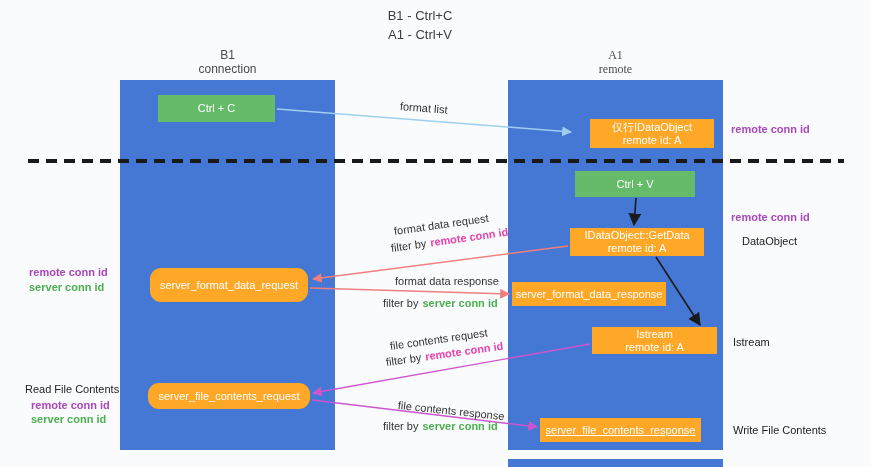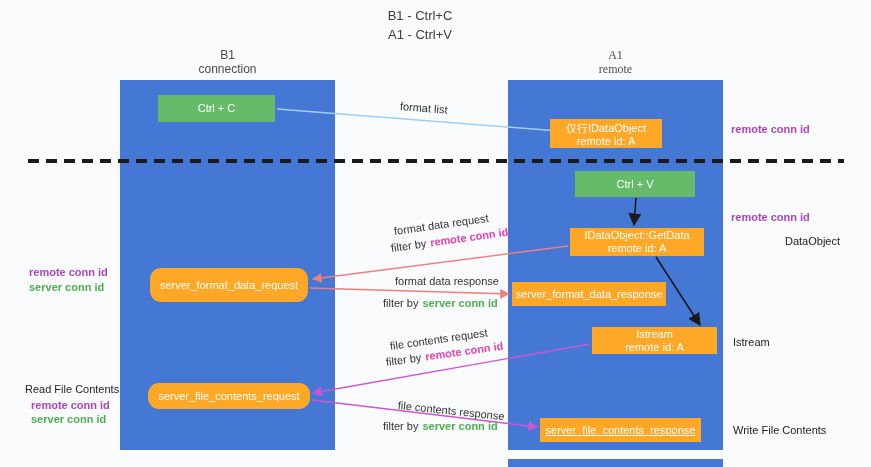--- a/index.html
+++ b/index.html
@@ -74,21 +74,21 @@
 
     <line x1="590" y1="344" x2="313" y2="393" stroke="#cd56d0" stroke-width="1.4" marker-end="url(#m-mag)"></line>
 
     <line x1="312" y1="400" x2="537" y2="427" stroke="#cd56d0" stroke-width="1.4" marker-end="url(#m-mag)"></line>
   </svg>
 
   <div class="box green" style="left:158px;top:95px;width:117px;height:27px;">
     <span>Ctrl + C</span>
   </div>
 
-  <div class="box orange" style="left:550px;top:119px;width:112px;height:29px;justify-content:flex-end;">
+  <div class="box orange" style="left:590px;top:119px;width:124px;height:29px;">
     <span>仅行IDataObject</span>
     <span>remote id: A</span>
   </div>
 
   <div class="box green" style="left:575px;top:171px;width:120px;height:26px;">
     <span>Ctrl + V</span>
   </div>
 
   <div class="box orange" style="left:570px;top:228px;width:134px;height:28px;">
     <span>IDataObject::GetData</span>
@@ -133,21 +133,21 @@
     <span class="filter-pre">filter by</span><span class="pink">remote conn id</span>
   </div>
 
   <div class="lbl" style="left:398px;top:399px;transform:rotate(6deg);">file contents response</div>
   <div class="lbl" style="left:383px;top:420px;">
     <span class="filter-pre">filter by</span><span class="greentxt">server conn id</span>
   </div>
 
   <div class="lbl purple" style="left:731px;top:123px;">remote conn id</div>
   <div class="lbl purple" style="left:731px;top:211px;">remote conn id</div>
-  <div class="lbl blacktxt" style="left:749px;top:235px;padding-left:36px;">DataObject</div>
+  <div class="lbl blacktxt" style="left:706px;top:235px;padding-left:36px;">DataObject</div>
   <div class="lbl blacktxt" style="left:733px;top:336px;">Istream</div>
   <div class="lbl blacktxt" style="left:733px;top:424px;">Write File Contents</div>
 
   <div class="lbl purple" style="left:29px;top:266px;">remote conn id</div>
   <div class="lbl greentxt" style="left:29px;top:281px;">server conn id</div>
   <div class="lbl blacktxt" style="left:25px;top:383px;">Read File Contents</div>
   <div class="lbl purple" style="left:31px;top:399px;">remote conn id</div>
   <div class="lbl greentxt" style="left:31px;top:413px;">server conn id</div>
 
 </div>

